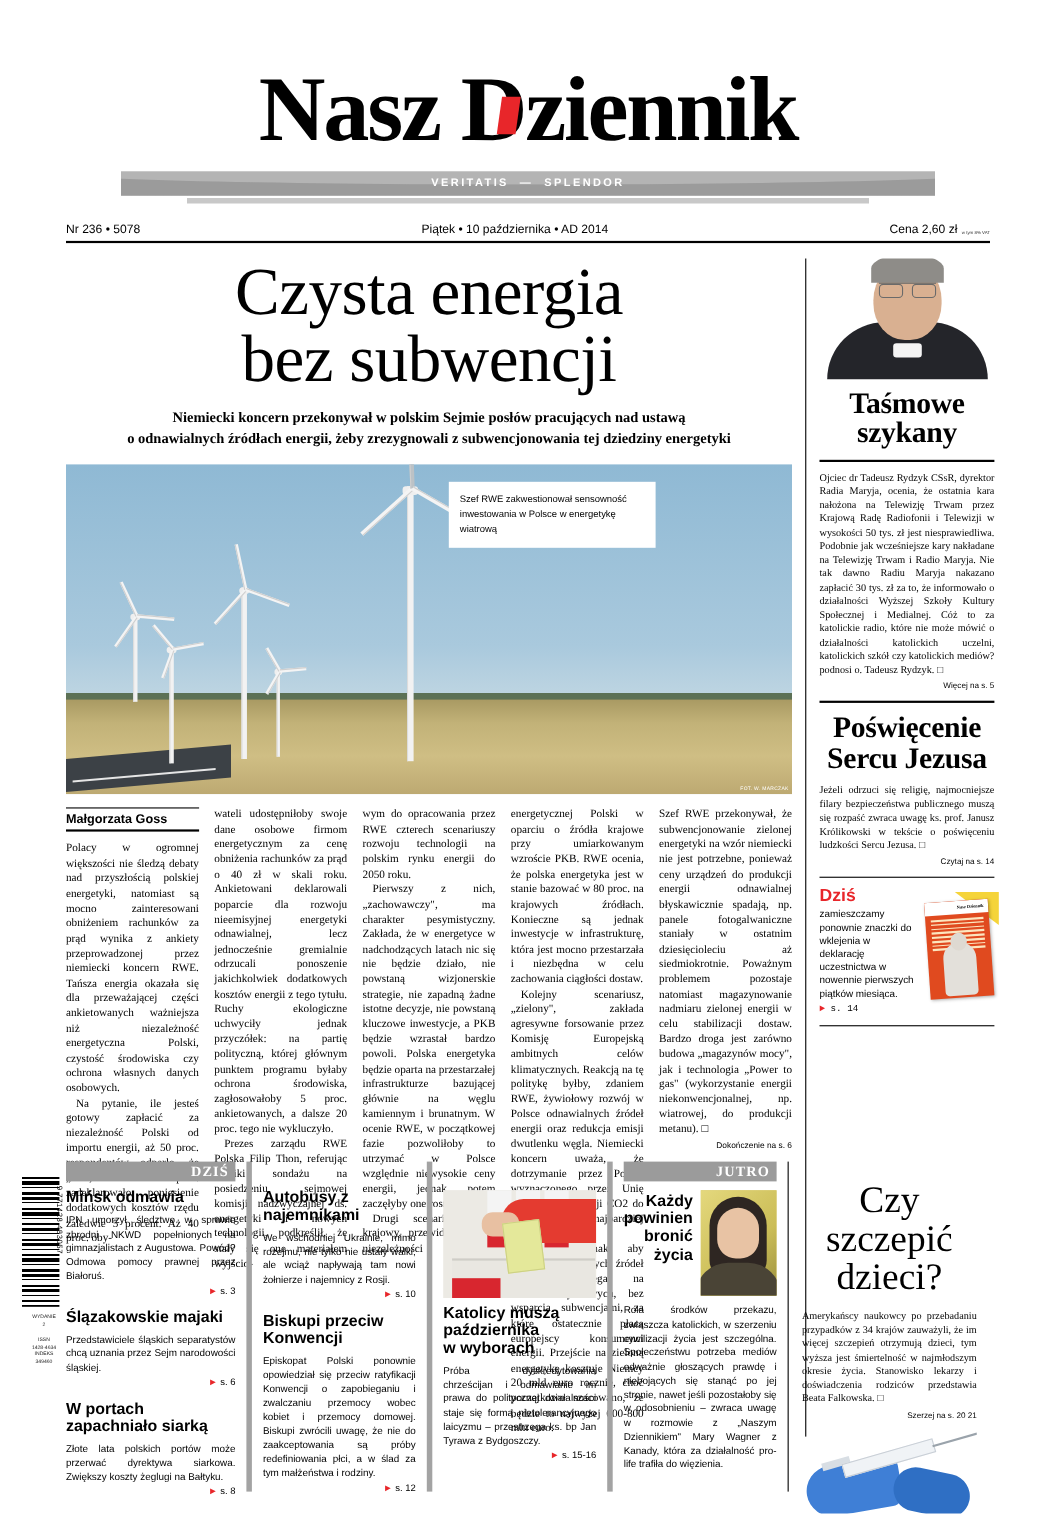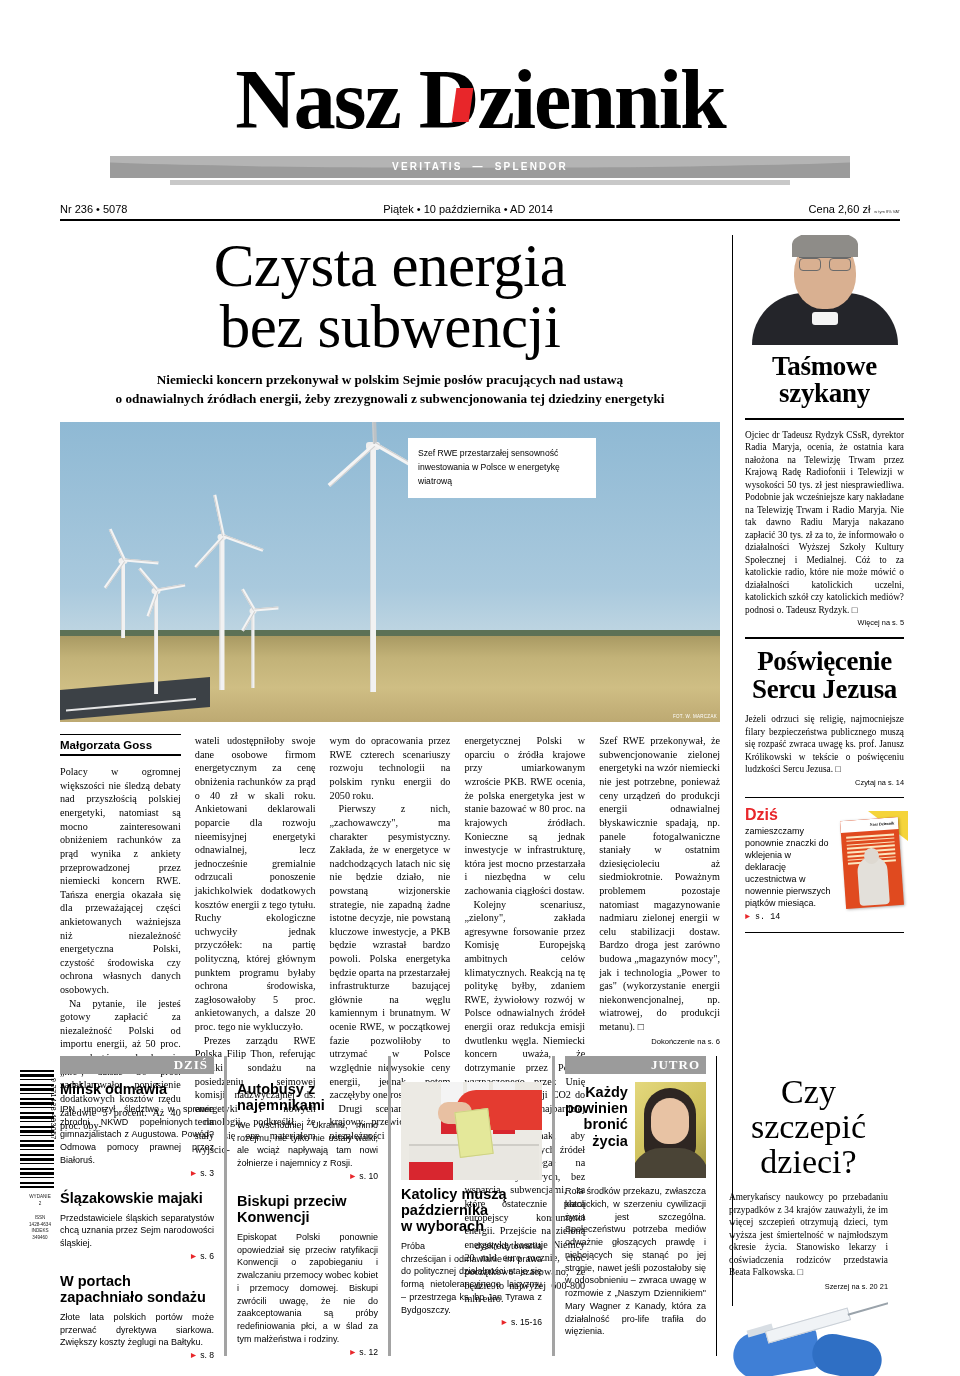--- a/index.html
+++ b/index.html
@@ -321,21 +321,21 @@
     writing-mode: vertical-rl; letter-spacing: .5px;
   }
   .barcode-meta {
     font-family: "Liberation Sans", sans-serif; font-size: 4.6px;
     text-align: center; line-height: 1.5; margin-top: 6px; color: #222;
   }
   .b-cols { flex: 1; display: flex; }
   .bcol {
     width: 164px; padding-right: 10px;
   }
-  .bcol.sep { border-left: 3px solid #a3a3a3; padding-left: 10px; }
+  .bcol.sep { border-left: 5px solid #a3a3a3; padding-left: 10px; }
   .section-bar {
     height: 18px; background: #9b9b9b; color: #fff;
     display: flex; align-items: center; justify-content: flex-end;
     padding-right: 6px;
     font-family: "Liberation Serif", serif; font-weight: bold;
     font-size: 13px; letter-spacing: 1px;
     margin-bottom: 8px;
   }
   .section-bar.spacer { background: transparent; }
   .teaser-title {
@@ -481,21 +481,21 @@
           <div class="blade" style="height:24px; transform:rotate(265deg);"></div>
         </div>
         <div class="turbine" style="left:258px; top:20px; width:110px; height:250px;">
           <div class="mast" style="height:250px; width:6px;"></div>
           <div class="hub" style="width:14px;height:8px;"></div>
           <div class="blade" style="height:62px; width:4px; transform:rotate(48deg);"></div>
           <div class="blade" style="height:62px; width:4px; transform:rotate(178deg); background:#bcc2c6;"></div>
           <div class="blade" style="height:62px; width:4px; transform:rotate(300deg);"></div>
         </div>
 
-        <div class="caption-box">Szef RWE przestarzałej sensowność inwestowania w Polsce w energetykę wiatrową</div>
+        <div class="caption-box">Szef RWE zakwestionował sensowność inwestowania w Polsce w energetykę wiatrową</div>
         <div class="photo-credit">FOT. W. MARCZAK</div>
       </div>
 
       <div class="lead-cols">
         <div class="col">
           <div class="byline">Małgorzata Goss</div>
           <p class="first">Polacy w ogromnej większości nie śledzą debaty nad przyszłością polskiej energetyki, natomiast są mocno zainteresowani obniżeniem rachunków za prąd  wynika z ankiety przeprowadzonej przez niemiecki koncern RWE. Tańsza energia okazała się dla przeważającej części ankietowanych ważniejsza niż niezależność energetyczna Polski, czystość środowiska czy ochrona własnych danych osobowych.</p>
           <p>Na pytanie, ile jesteś gotowy zapłacić za niezależność Polski od importu energii, aż 50 proc. respondentów odparło, że „nic", dalsze 36 proc. zadeklarowało poniesienie dodatkowych kosztów rzędu zaledwie 5 procent. Aż 40 proc. oby-</p>
         </div>
         <div class="col">
@@ -609,21 +609,21 @@
         </div>
         <div class="teaser-block">
           <div class="teaser-title">Ślązakowskie majaki</div>
           <div class="teaser-body">Przedstawiciele śląskich separatystów chcą uznania przez Sejm narodowości śląskiej.</div>
           <div class="teaser-page">
             <span class="arrow">►</span>
             <span>s. 6</span>
           </div>
         </div>
         <div class="teaser-block">
-          <div class="teaser-title">W portach zapachniało sondażu</div>
+          <div class="teaser-title">W portach zapachniało siarką</div>
           <div class="teaser-body">Złote lata polskich portów może przerwać dyrektywa siarkowa. Zwiększy koszty żeglugi na Bałtyku.</div>
           <div class="teaser-page">
             <span class="arrow">►</span>
             <span>s. 8</span>
           </div>
         </div>
       </div>
 
       <div class="bcol sep">
         <div class="section-bar spacer"></div>

